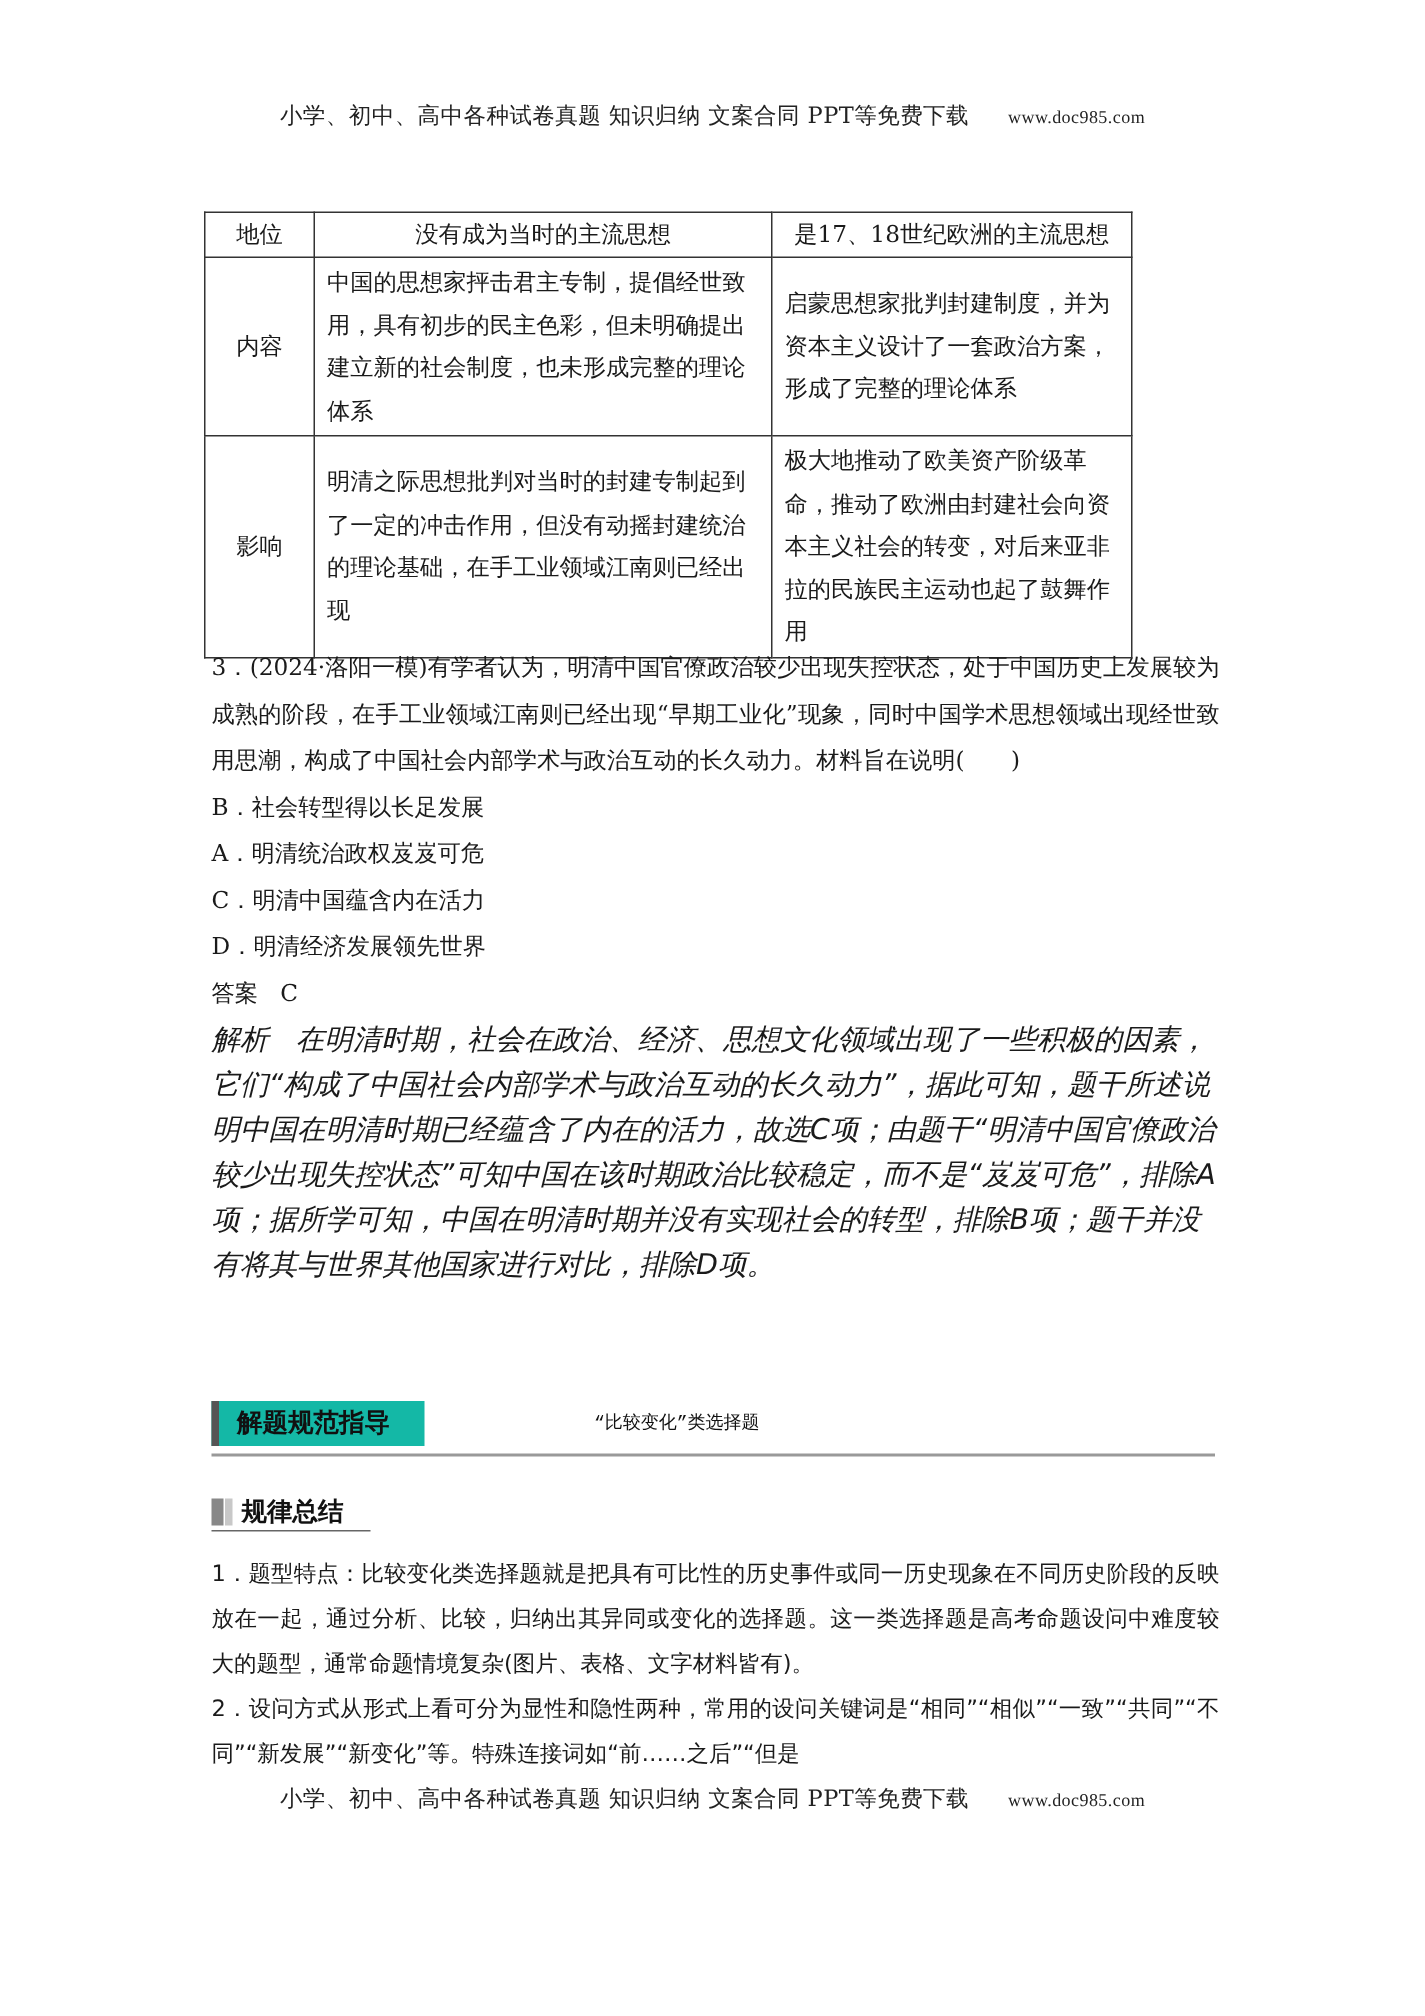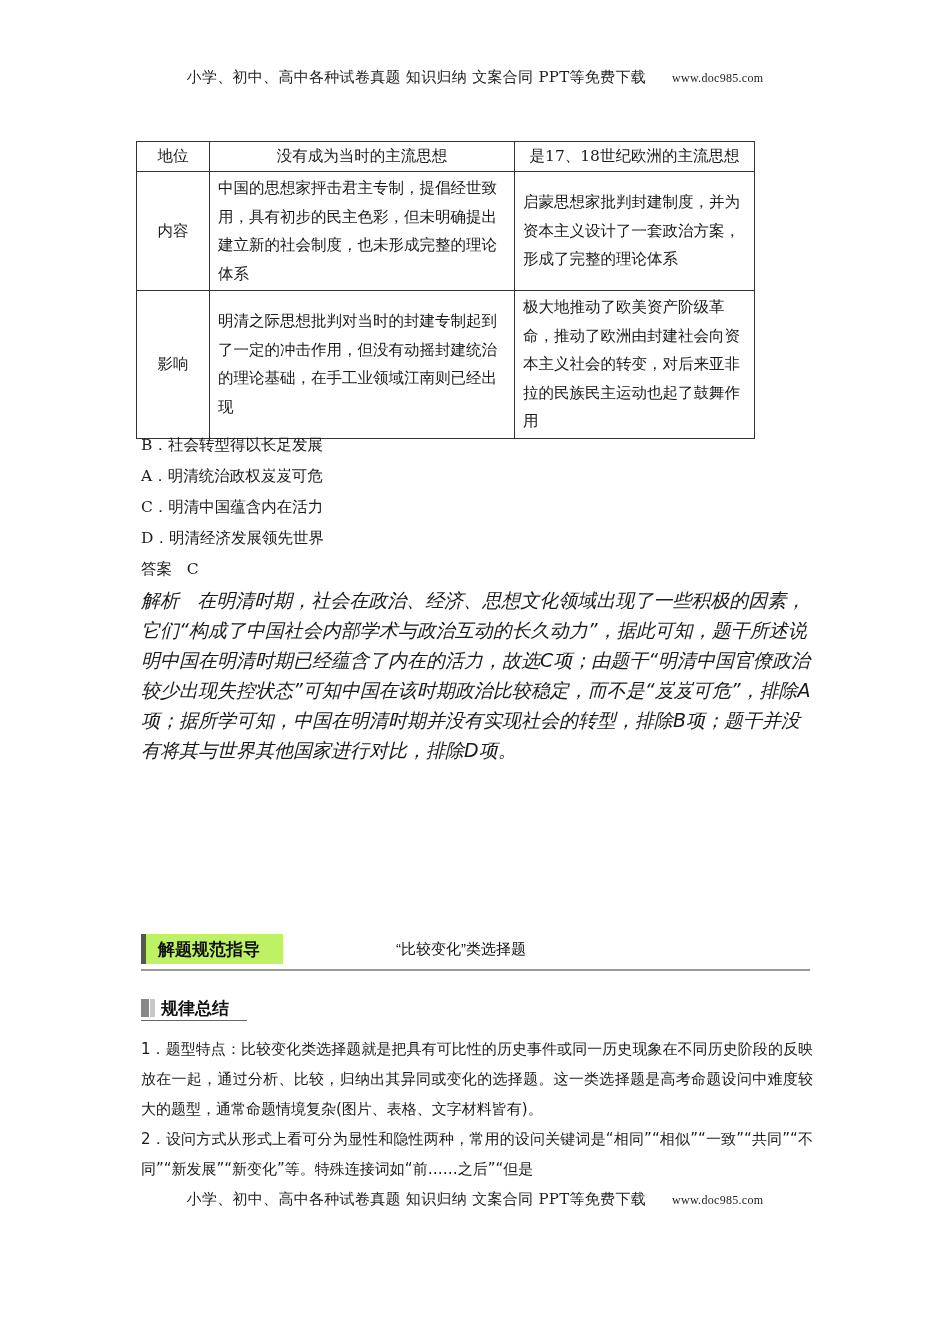--- a/index.html
+++ b/index.html
@@ -20,25 +20,25 @@
   table.cmp td.c { padding: 2px 8px; }
 
   .block { position: absolute; left: 141px; width: 672px; font-size: 15.5px; line-height: 31px; }
   .bold-head { font-family: "DejaVu Sans", sans-serif; font-weight: bold; font-size: 15px; }
   .para { text-align: justify; }
   .opt { margin: 0; }
   .analysis { font-family: "DejaVu Sans", sans-serif; font-size: 19px; line-height: 30px; text-align: left; font-style: italic; }
   .analysis .lead { font-family: "DejaVu Serif", serif; }
 
   .section-bar { position: absolute; left: 141px; top: 934px; width: 669px; height: 38px; }
-  .section-tag { position: absolute; left: 0; top: 0; height: 30px; width: 142px; background: #bef264;
+  .section-tag { position: absolute; left: 0; top: 0; height: 30px; width: 142px; background: #14b8a6;
                  border-left: 5px solid #555; font-family: "DejaVu Sans", sans-serif; font-weight: bold;
                  font-size: 17px; line-height: 30px; padding-left: 12px; box-sizing: border-box; color: #111; }
-  .section-title { position: absolute; left: 255px; top: 6px; font-family: Liberation Sans, sans-serif;
-                   font-size: 15px; color: #111; }
+  .section-title { position: absolute; left: 255px; top: 6px; font-family: Liberation Mono, monospace;
+                   font-size: 12px; color: #111; }
   .section-rule { position: absolute; left: 0; top: 35px; width: 669px; height: 2px; background: #999; }
 
   .sub-head { position: absolute; left: 141px; top: 996px; width: 106px; height: 26px; }
   .sub-head .marker { position: absolute; left: 0; top: 3px; width: 8px; height: 18px; background: #888; }
   .sub-head .marker2 { position: absolute; left: 9px; top: 3px; width: 5px; height: 18px; background: #c8c8c8; }
   .sub-head .txt { position: absolute; left: 20px; top: 0; font-family: "DejaVu Sans", sans-serif;
                    font-weight: bold; font-size: 17px; line-height: 24px; color: #111; }
   .sub-head .ul { position: absolute; left: 0; top: 24px; width: 106px; height: 1px; background: #666; }
 
   .rules { position: absolute; left: 141px; top: 1034px; width: 672px; font-family: "DejaVu Sans", sans-serif;
@@ -65,20 +65,21 @@
   </tr>
   <tr>
     <td class="label">影响</td>
     <td class="mid c">明清之际思想批判对当时的封建专制起到了一定的冲击作用，但没有动摇封建统治的理论基础，在手工业领域江南则已经出现</td>
     <td class="c">极大地推动了欧美资产阶级革命，推动了欧洲由封建社会向资本主义社会的转变，对后来亚非拉的民族民主运动也起了鼓舞作用</td>
   </tr>
 </tbody>
   </table>
 
 <div class="block" style="top:430px;">
+  <div class="para">3．(2024·洛阳一模)有学者认为，明清中国官僚政治较少出现失控状态，处于中国历史上发展较为成熟的阶段，在手工业领域江南则已经出现“早期工业化”现象，同时中国学术思想领域出现经世致用思潮，构成了中国社会内部学术与政治互动的长久动力。材料旨在说明(　　)</div>
   <div class="opt">B．社会转型得以长足发展</div>
   <div class="opt">A．明清统治政权岌岌可危</div>
   <div class="opt">C．明清中国蕴含内在活力</div>
   <div class="opt">D．明清经济发展领先世界</div>
   <div>
     <span>答案</span>&nbsp;&nbsp;&nbsp;<span>C</span>
   </div>
   <div class="analysis">
     <span class="lead">解析</span>&nbsp;&nbsp;&nbsp;<span>在明清时期，社会在政治、经济、思想文化领域出现了一些积极的因素，它们“构成了中国社会内部学术与政治互动的长久动力”，据此可知，题干所述说明中国在明清时期已经蕴含了内在的活力，故选C项；由题干“明清中国官僚政治较少出现失控状态”可知中国在该时期政治比较稳定，而不是“岌岌可危”，排除A项；据所学可知，中国在明清时期并没有实现社会的转型，排除B项；题干并没有将其与世界其他国家进行对比，排除D项。</span>
   </div>

